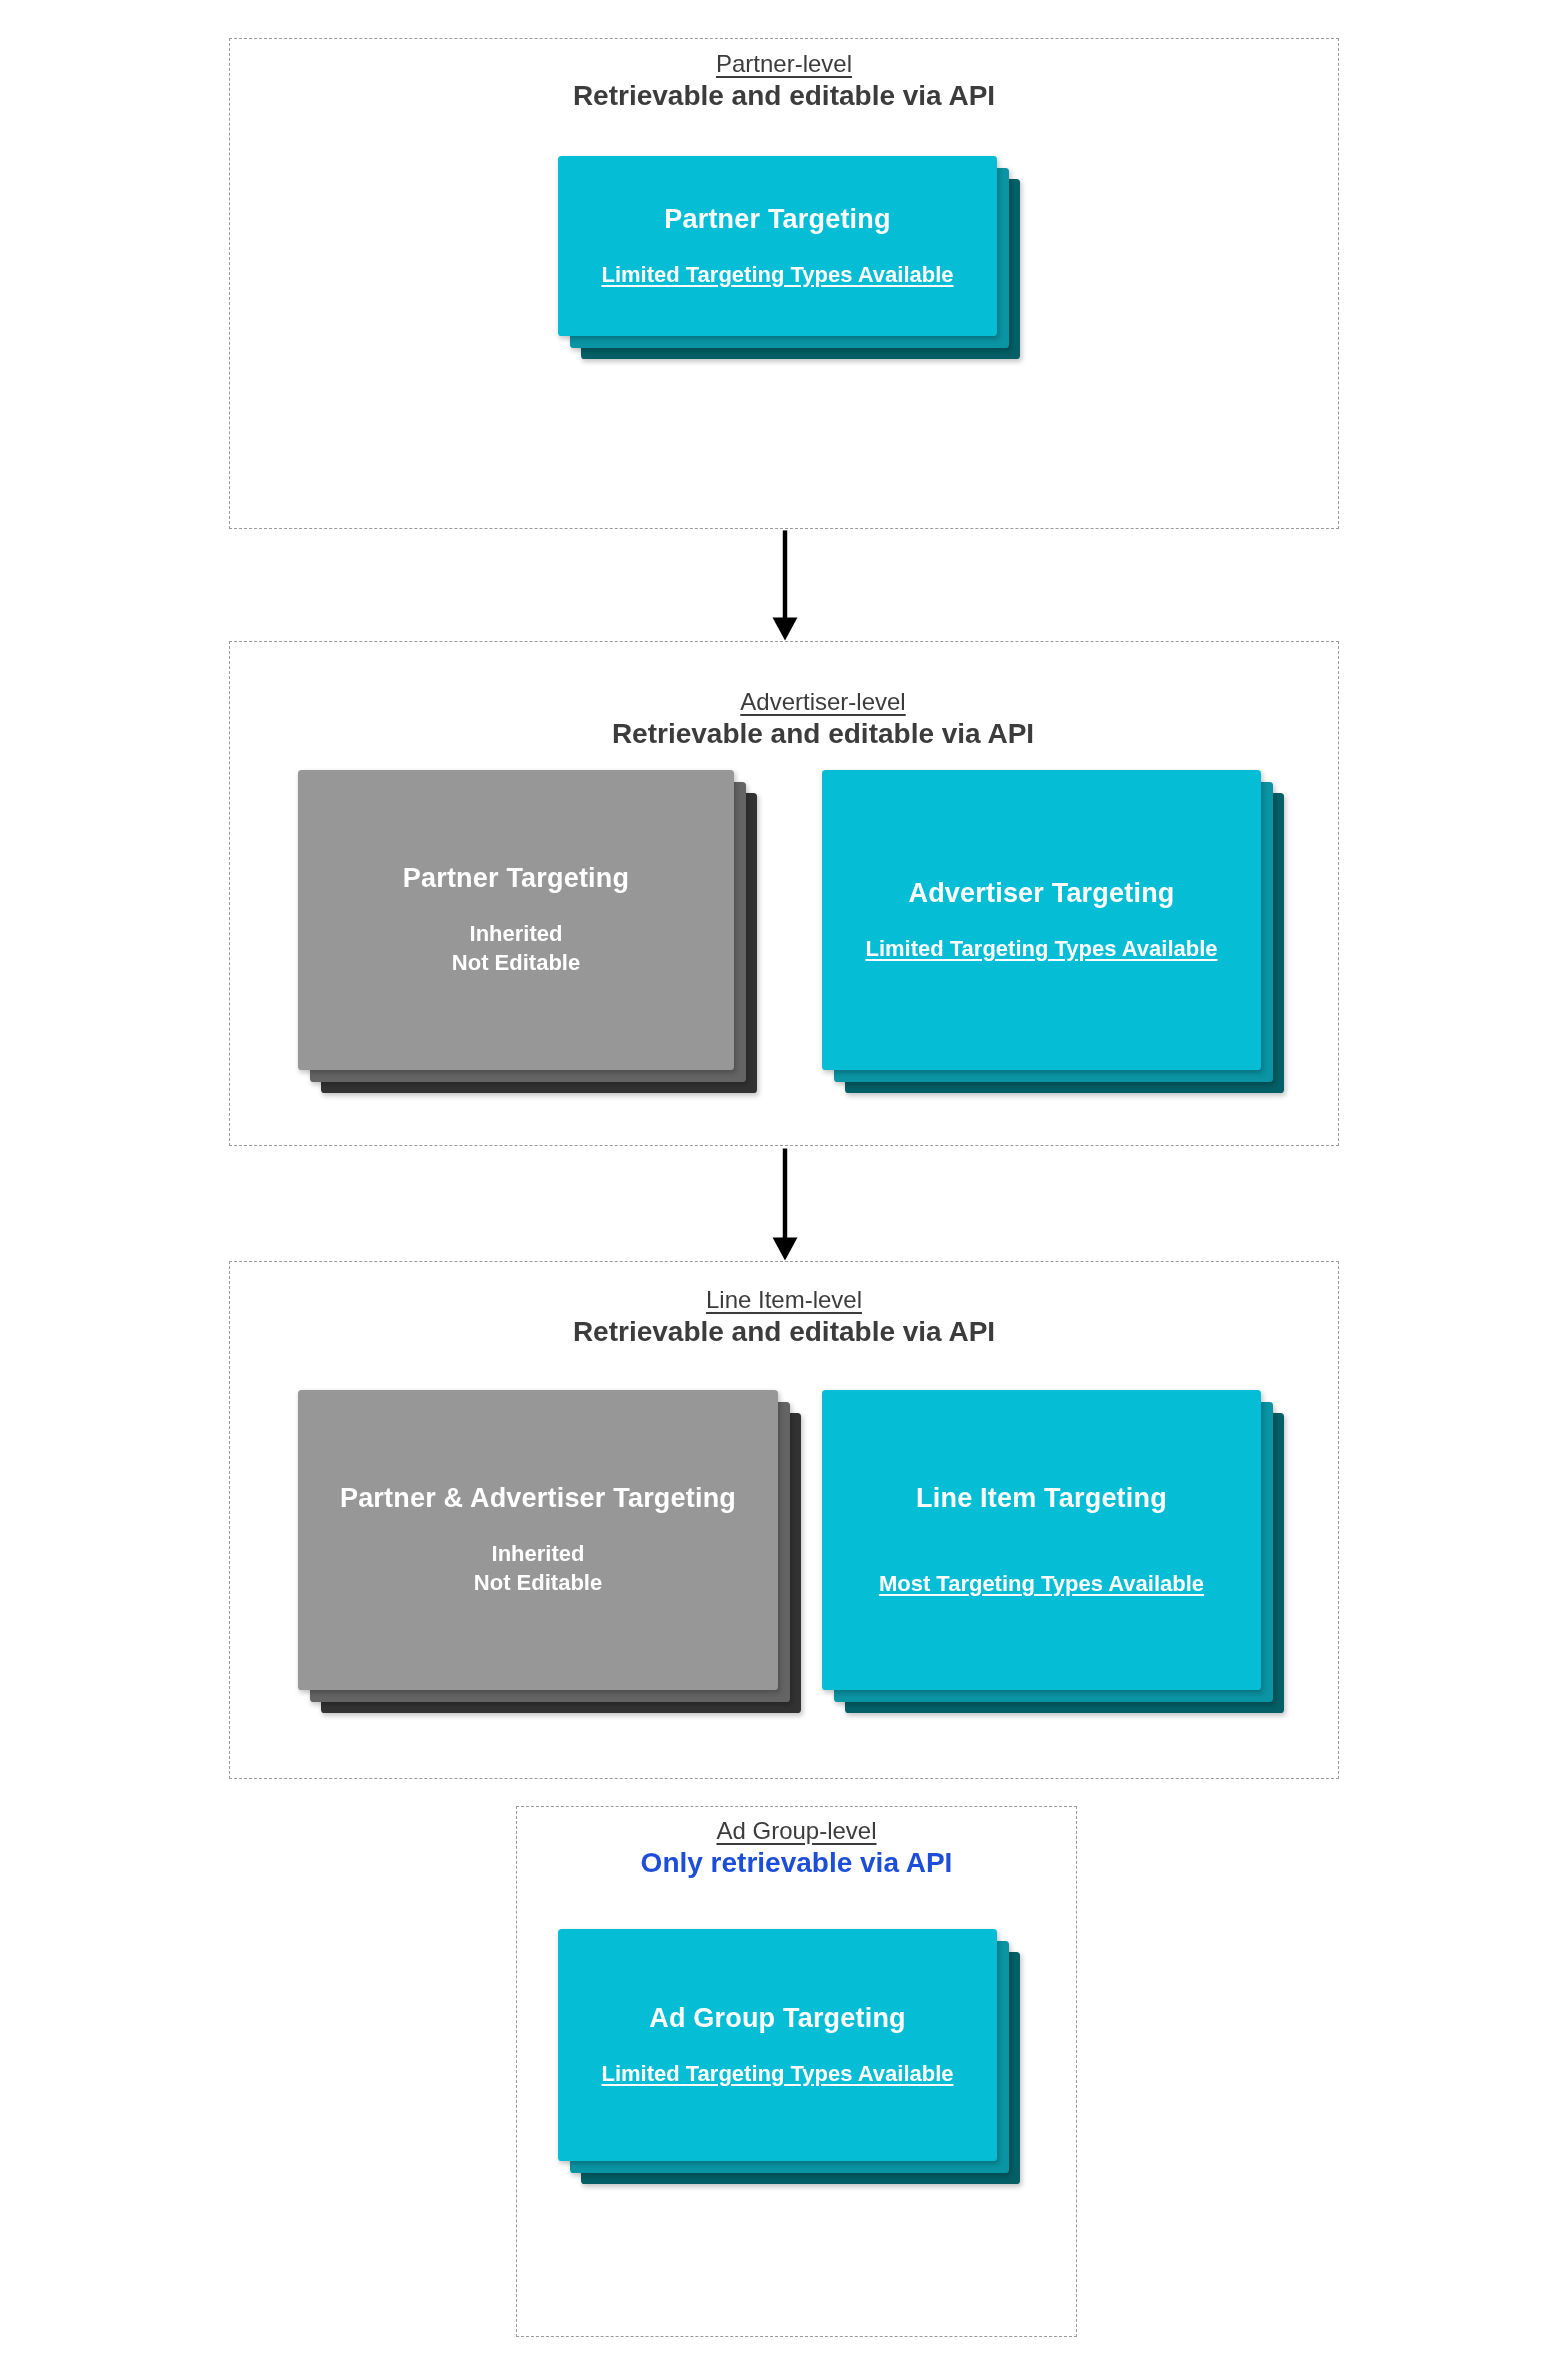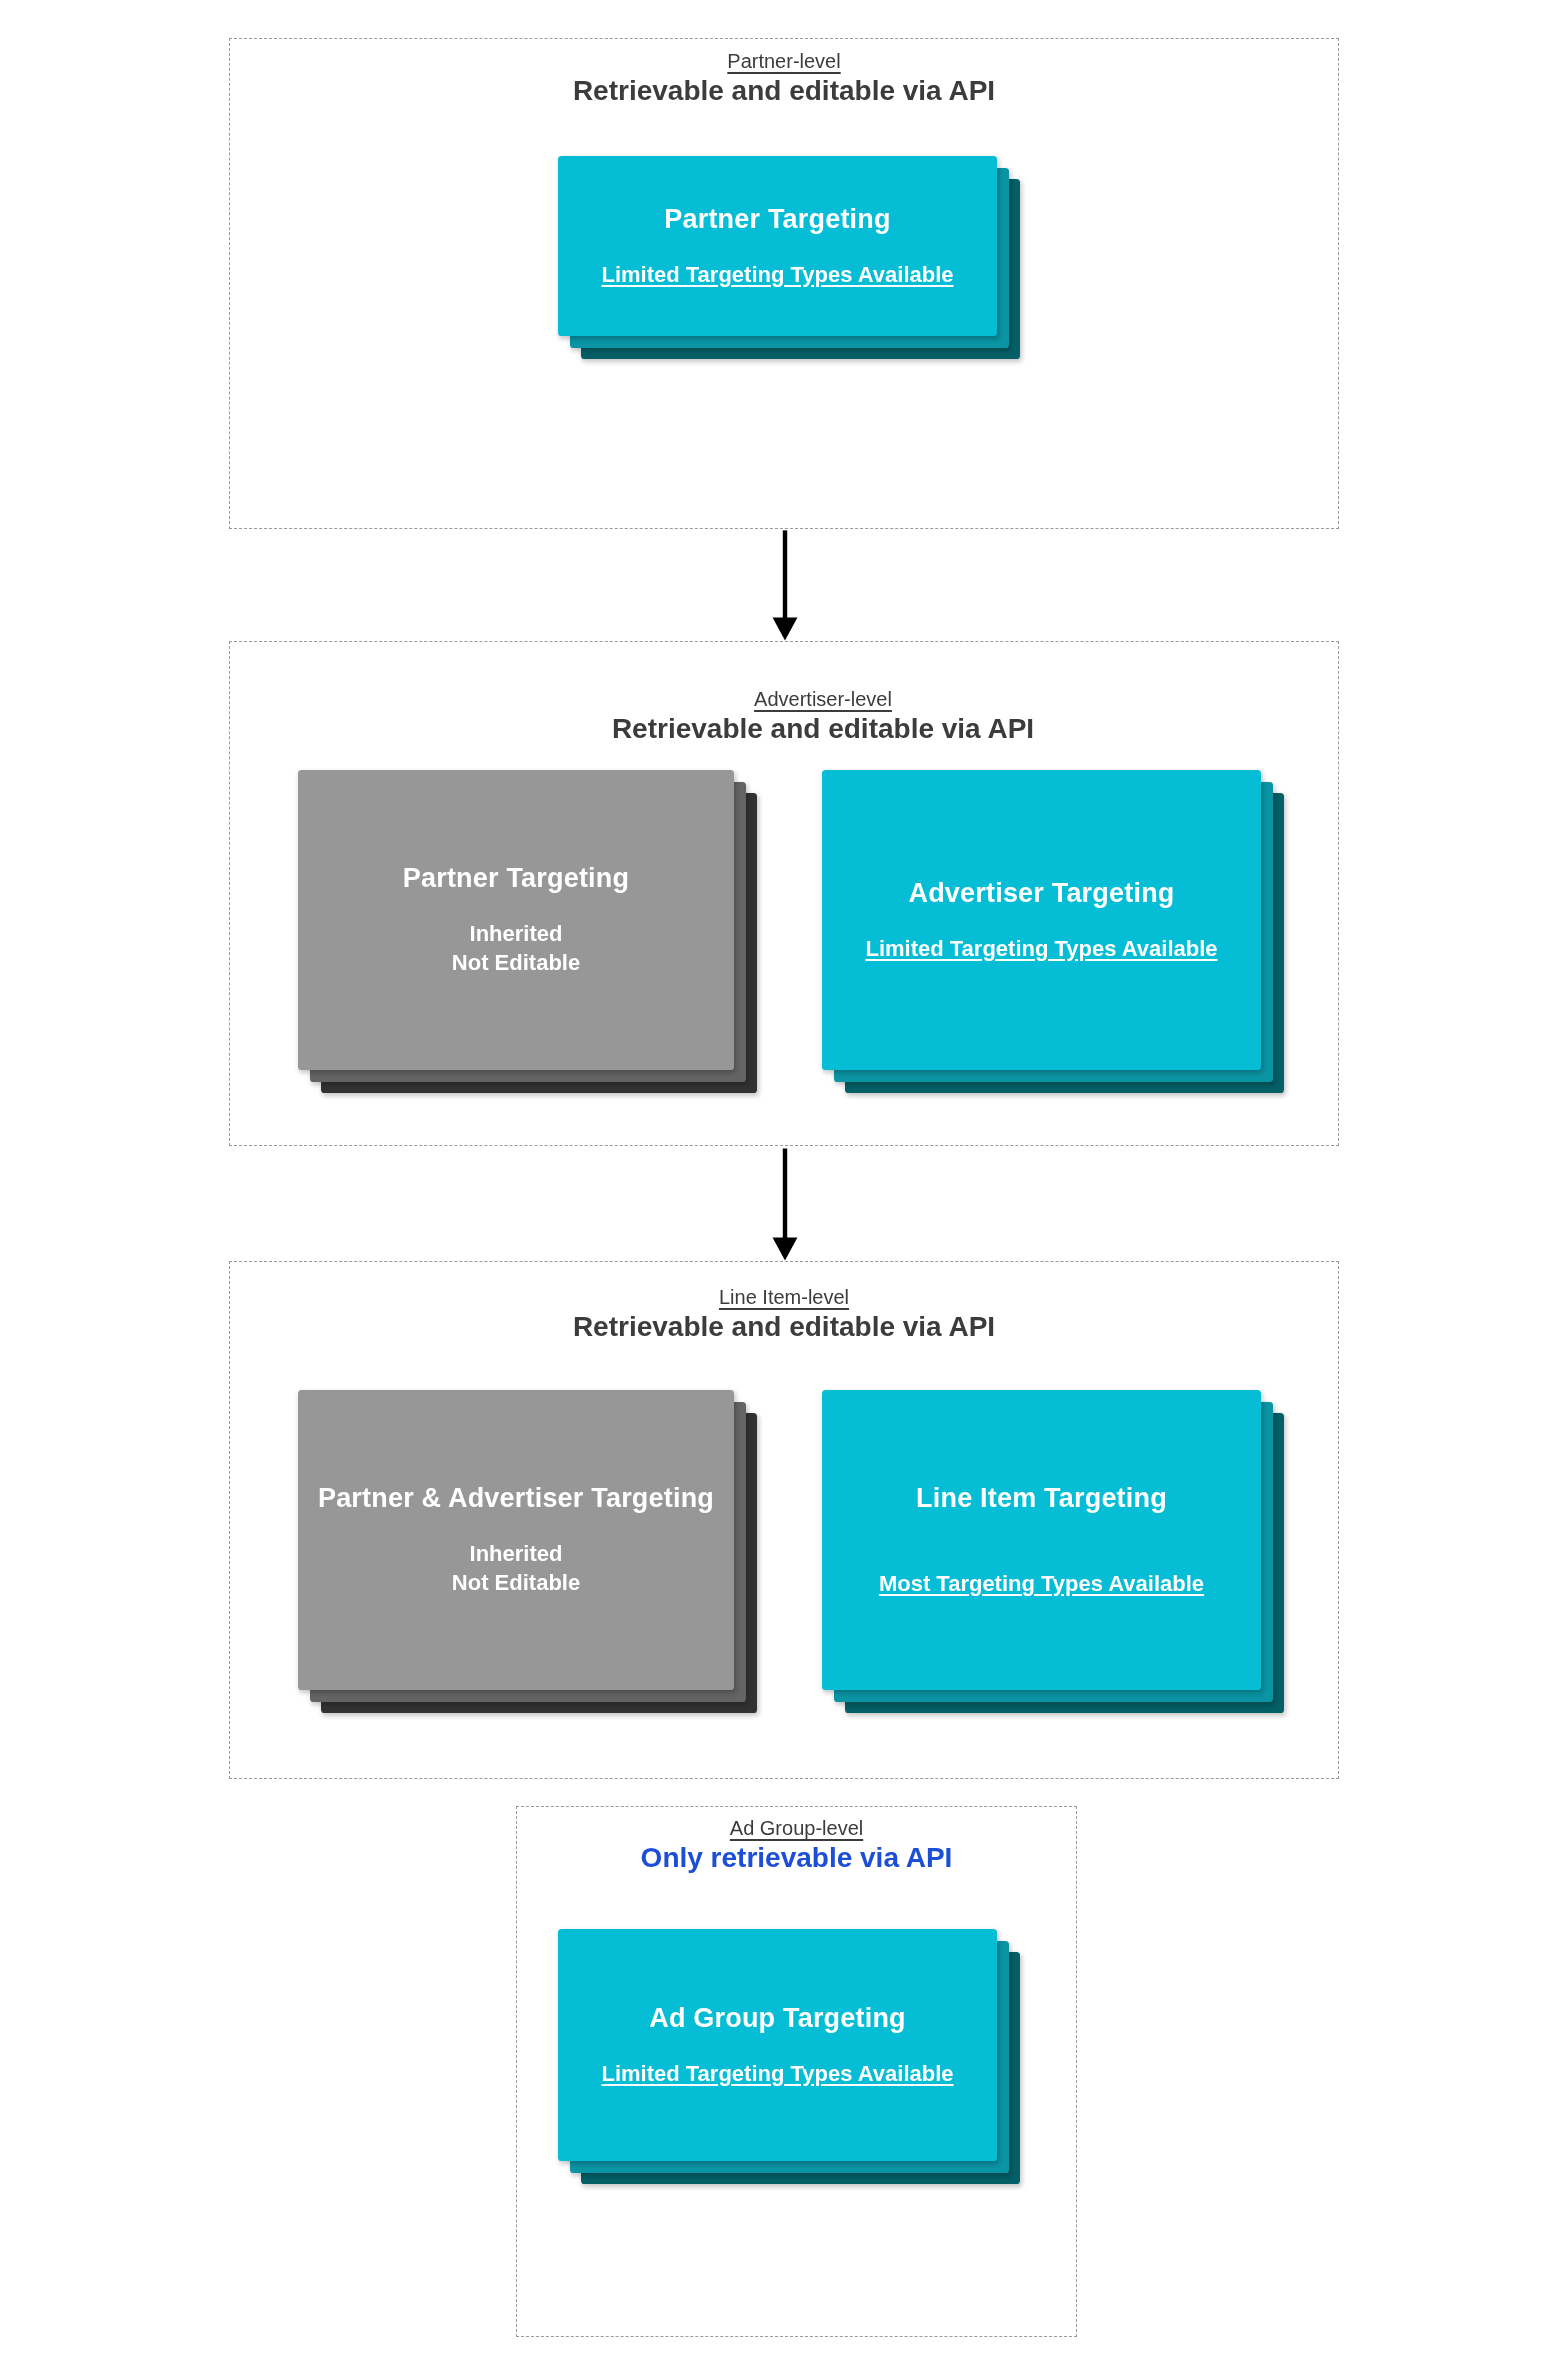--- a/index.html
+++ b/index.html
@@ -36,21 +36,21 @@
 
   
   .level-head {
     position: absolute;
     left: 0;
     right: 0;
     text-align: center;
     color: #3c3c3c;
   }
   .level-title {
-    font-size: 20px;
+    font-size: 24px;
     font-weight: 400;
     line-height: 1.15;
     text-decoration: underline;
     text-underline-offset: 3.6px;
     color: #3c3c3c;
     white-space: nowrap;
   }
   .level-sub {
     font-size: 28px;
     font-weight: 700;
@@ -123,21 +123,21 @@
   #card-partner-0          { left: 558px;  top: 156px;  }
   #card-partner-0 .card-layer { width: 439px; height: 180px; }
 
   #card-partner-inherited-1 { left: 298px;  top: 770px;  }
   #card-partner-inherited-1 .card-layer { width: 436px; height: 300px; }
 
   #card-advertiser-1        { left: 822px;  top: 770px;  }
   #card-advertiser-1 .card-layer { width: 439px; height: 300px; }
 
   #card-partner-adv-2       { left: 298px;  top: 1390px; }
-  #card-partner-adv-2 .card-layer { width: 436px; height: 300px; }
+  #card-partner-adv-2 .card-layer { width: 480px; height: 300px; }
 
   #card-lineitem-2          { left: 822px;  top: 1390px; }
   #card-lineitem-2 .card-layer { width: 439px; height: 300px; gap: 30px; }
 
   #card-adgroup-3           { left: 558px;  top: 1929px; }
   #card-adgroup-3 .card-layer { width: 439px; height: 232px; }
 
   
   .connector {
     position: absolute;

